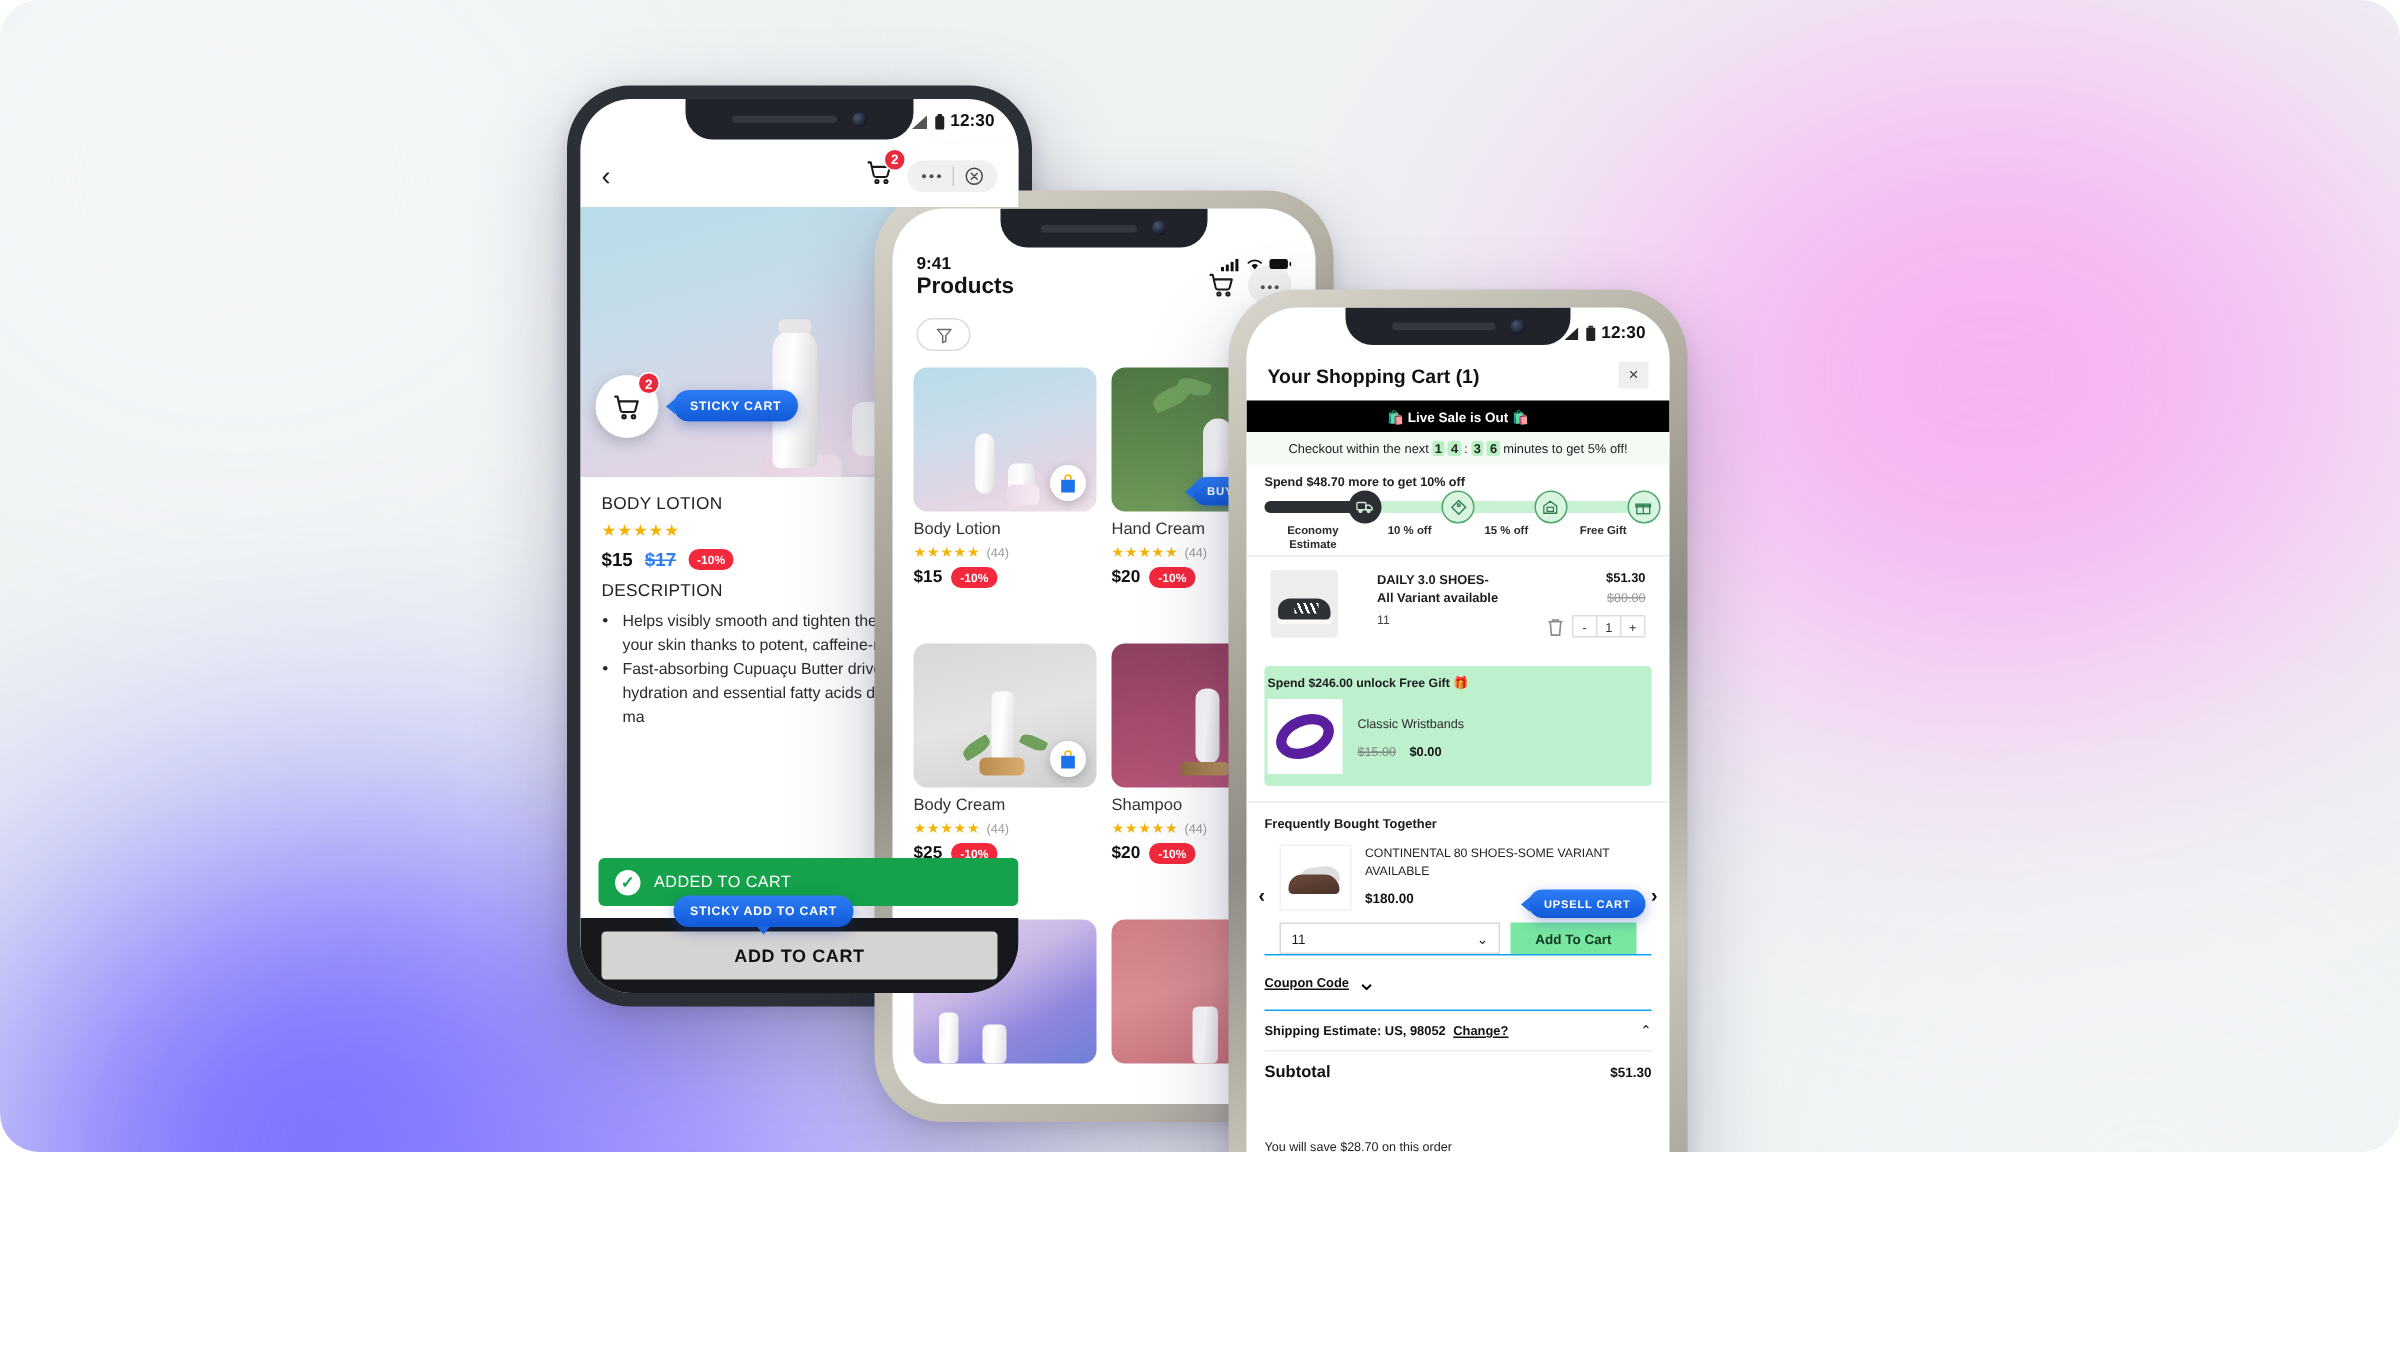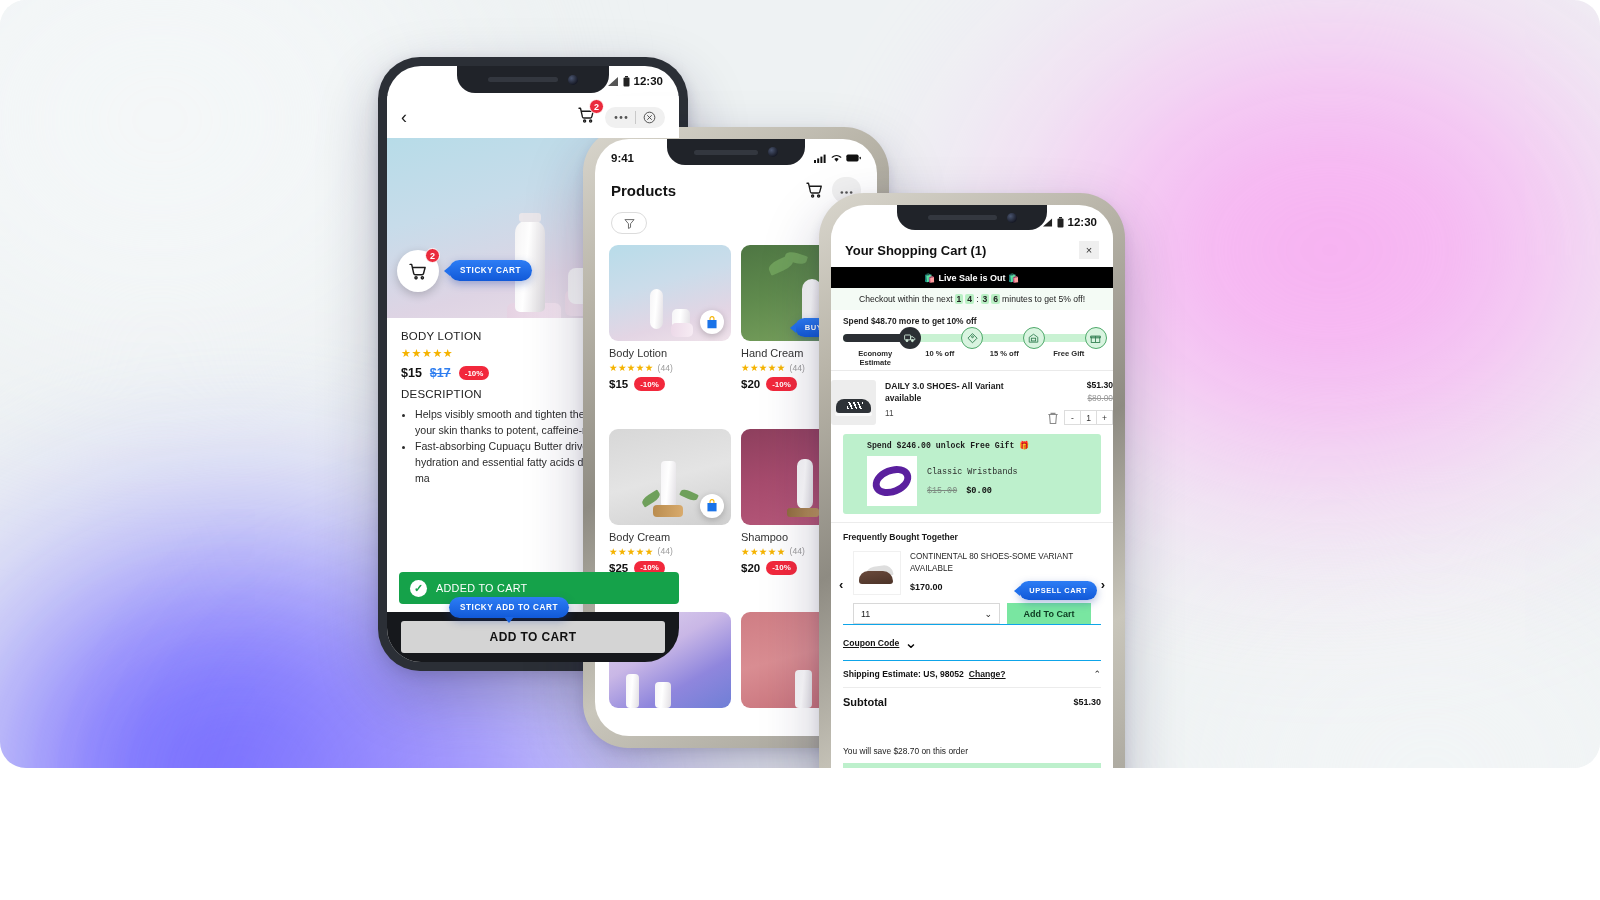--- a/index.html
+++ b/index.html
@@ -196,41 +196,41 @@
                  background: #2b2f34; border-radius: 4px; }
   .milestone { position: absolute; top: -7px; width: 22px; height: 22px; border-radius: 50%;
                display: flex; align-items: center; justify-content: center;
                transform: translateX(-50%); }
   .ms-done { background: #2b2f34; }
   .ms-todo { background: #d9f4e0; border: 1.5px solid #4ea96a; }
   .mlabels { display: flex; margin-top: 7px; }
   .mlabels span { flex: 1; text-align: center; font-size: 7.6px; font-weight: 700; color: #2a2a2a; }
   #c-items { position: absolute; top: 165px; left: 0; right: 0; bottom: 0;
              overflow: hidden; border-top: 1px solid #eaeaea; }
-  .citem { display: flex; gap: 9px; padding: 9px 0; }
+  .citem { display: flex; gap: 26px; padding: 9px 16px; }
   .cthumb { width: 45px; height: 45px; border-radius: 3px; background: #ededed;
             position: relative; overflow: hidden; flex: none; }
   .shoe-blk { position: absolute; left: 5px; bottom: 12px; width: 35px; height: 14px;
               background: #2e3237; border-radius: 8px 9px 3px 3px; }
   .shoe-sole { position: absolute; left: 4px; bottom: 9px; width: 37px; height: 4px;
                background: #fafafa; border-radius: 3px; }
   .shoe-str { position: absolute; left: 16px; bottom: 16px; width: 16px; height: 7px;
               background: repeating-linear-gradient(66deg,#fff 0 1.6px,transparent 1.6px 4px); }
   .cmeta { flex: 1; min-width: 0; }
   .cmeta .nm { font-size: 8.6px; font-weight: 700; color: #1b1b1b; line-height: 1.45; }
   .cmeta .vr { font-size: 8.2px; color: #444; margin-top: 4px; }
   .cright { text-align: right; flex: none; }
   .cright .p1 { font-size: 8.6px; font-weight: 700; color: #111; }
   .cright .p2 { font-size: 8.4px; color: #9a9a9a; text-decoration: line-through; margin-top: 3px; }
   .qty { display: flex; align-items: center; gap: 0; margin-top: 7px; justify-content: flex-end; }
   .qbox { width: 17px; height: 15px; border: 1px solid #ddd; display: flex;
           align-items: center; justify-content: center; font-size: 8.5px; color: #333;
           background: #fff; margin-left: -1px; }
   .trash { width: 14px; height: 14px; margin-right: 5px; }
-  #gift { margin: 0 12px; background: #bdf0cc; border-radius: 3px; padding: 6px 24px 8px; font-family: Liberation Mono, monospace; }
+  #gift { margin: 10px 12px; background: #bdf0cc; border-radius: 3px; padding: 6px 2px 8px; }
   #gift .gh { font-size: 8.2px; font-weight: 700; color: #1c1c1c; }
   .grow { display: flex; gap: 10px; margin-top: 6px; align-items: center; }
   .gthumb { width: 50px; height: 50px; background: #fff; position: relative;
             overflow: hidden; flex: none; }
   .band { position: absolute; left: 5px; top: 11px; width: 40px; height: 28px;
           border: 7px solid #5a1f9e; border-radius: 50%;
           transform: rotate(-22deg); }
   .gname { font-size: 8.4px; color: #2b2b2b; }
   .gprices { margin-top: 9px; display: flex; gap: 9px; align-items: center; }
   .gprices .o { font-size: 8.4px; color: #7d8a80; text-decoration: line-through; }
@@ -378,21 +378,21 @@
       </div>
     </div>
   </div>
 
   <div class="phone" id="phone2">
     <div class="screen">
       <div class="notch">
         <div class="speaker"></div>
         <div class="camera"></div>
       </div>
-      <div class="sbar" style="top:4px">
+      <div class="sbar" style="top:22px">
         <span>9:41</span>
         <span class="right">
           <svg width="13" height="9" viewBox="0 0 13 9">
             <rect x="0" y="6" width="2" height="3" fill="#111"></rect>
               <rect x="3.2" y="4.4" width="2" height="4.6" fill="#111"></rect>
             <rect x="6.4" y="2.6" width="2" height="6.4" fill="#111"></rect>
               <rect x="9.6" y="0.6" width="2" height="8.4" fill="#111"></rect>
             </svg>
           <svg width="11" height="9" viewBox="0 0 14 10">
             <path d="M7 9 L4.2 5.6a4.4 4.4 0 0 1 5.6 0Z" fill="#111"></path>
@@ -654,21 +654,21 @@
           <div class="h">Frequently Bought Together</div>
           <div class="fbt-body">
             <span class="arrow-n" style="left:-4px">‹</span>
             <span class="arrow-n" style="right:-4px">›</span>
             <div class="fthumb">
               <div class="fshoe-top"></div>
               <div class="fshoe"></div>
             </div>
             <div class="fmeta">
               <div class="nm">CONTINENTAL 80 SHOES-SOME VARIANT AVAILABLE</div>
-              <div class="pr">$170.00</div>
+              <div class="pr">$180.00</div>
             </div>
             <div class="tooltip" style="right:4px; top:30px; font-size:7.4px; padding:5px 10px">
               <span class="tip-l"></span>
               <span>UPSELL CART</span>
             </div>
           </div>
           <div class="fbt-row2">
             <div class="sel">
               <span>11</span>
               <span>⌄</span>

